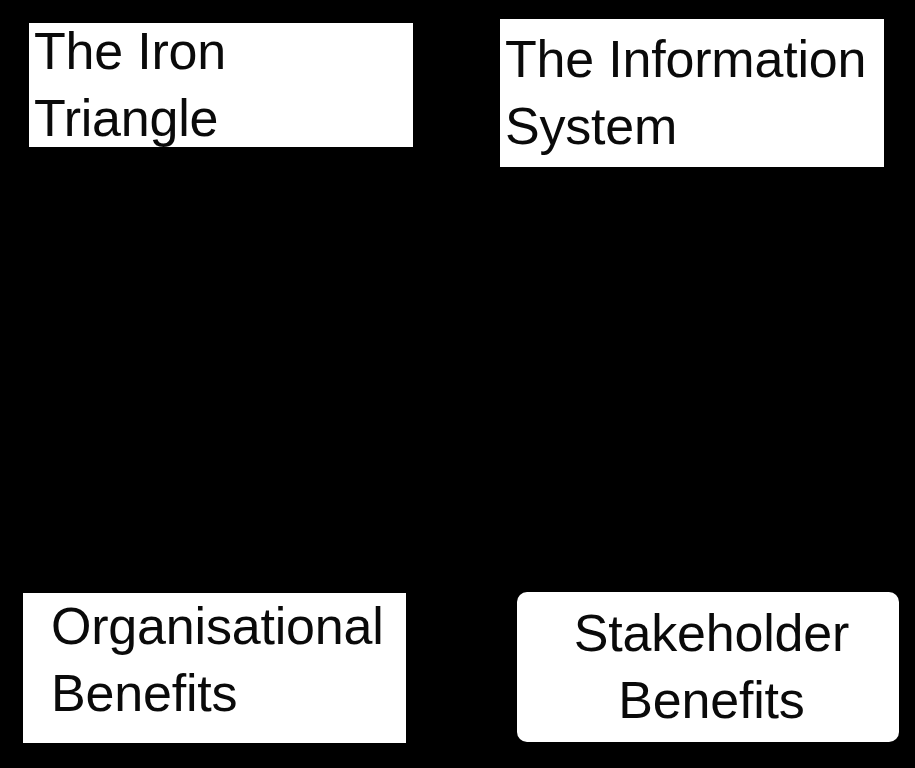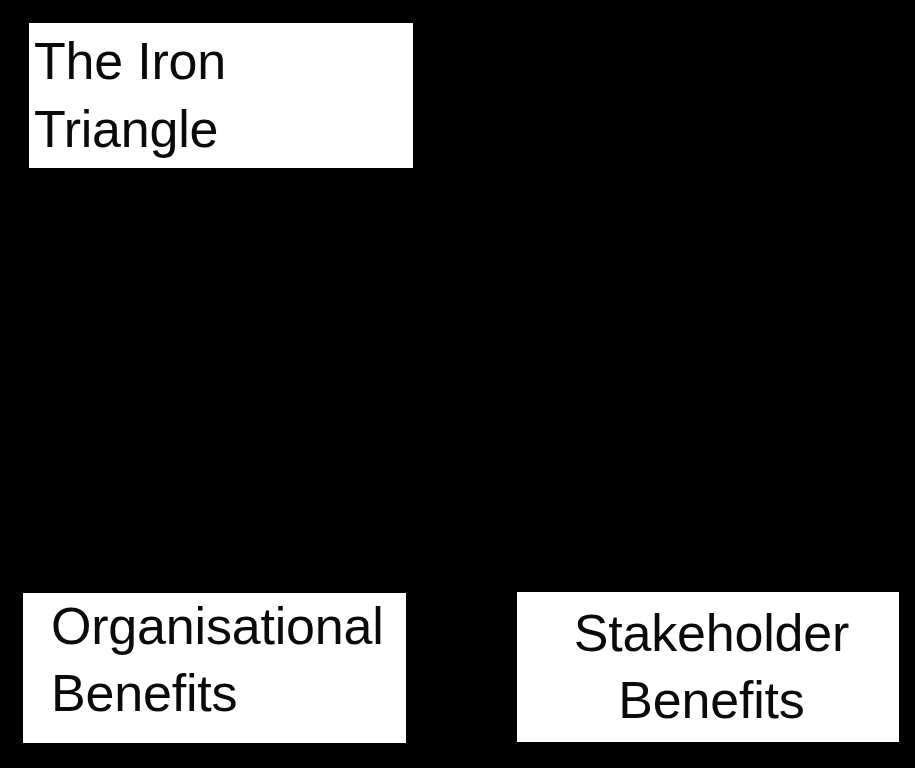--- a/index.html
+++ b/index.html
@@ -37,21 +37,21 @@
     font-weight: 400;
     white-space: pre-line;
     letter-spacing: -0.2px;
   }
 
   
   #box-iron-triangle {
     left: 29px;
     top: 23px;
     width: 384px;
-    height: 145px;
+    height: 124px;
     padding: 0 4px 0 5px;
     align-items: center;
     text-align: left;
   }
 
   
   #box-information-system {
     left: 500px;
     top: 19px;
     width: 384px;
@@ -85,31 +85,36 @@
 
   
   #box-stakeholder-benefits {
     left: 517px;
     top: 592px;
     width: 382px;
     height: 150px;
     padding: 0 3px 0 10px;
     align-items: center;
     text-align: center;
+    border-radius: 10px;
   }
 </style>
 </head>
 <body>
 
 <div id="diagram-canvas">
 
   <div class="node-box" id="box-iron-triangle">
     <span class="node-label">The Iron Triangle</span>
   </div>
 
+  <div class="node-box" id="box-information-system">
+    <span class="node-label">The Information
+System</span>
+  </div>
 
 
   <div class="node-box" id="box-organisational-benefits">
     <span class="node-label">Organisational
 Benefits</span>
   </div>
 
   <div class="node-box" id="box-stakeholder-benefits">
     <span class="node-label">Stakeholder
 Benefits</span>

